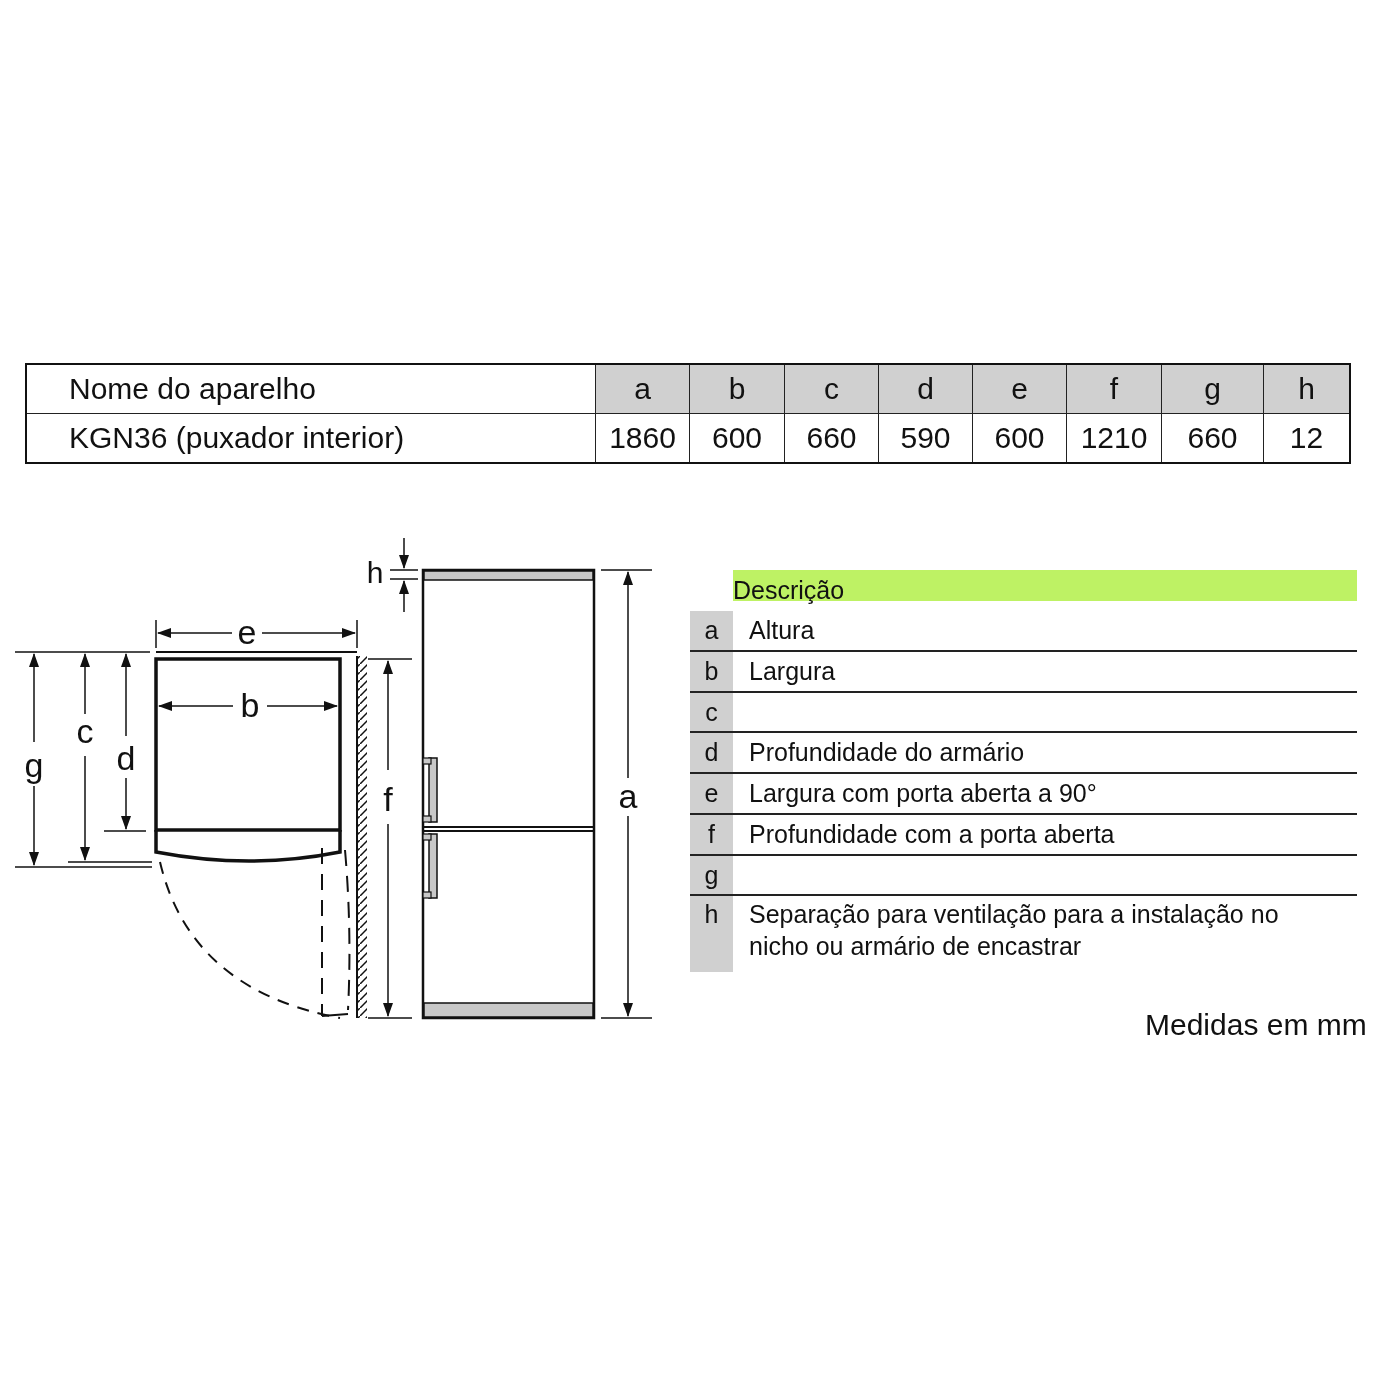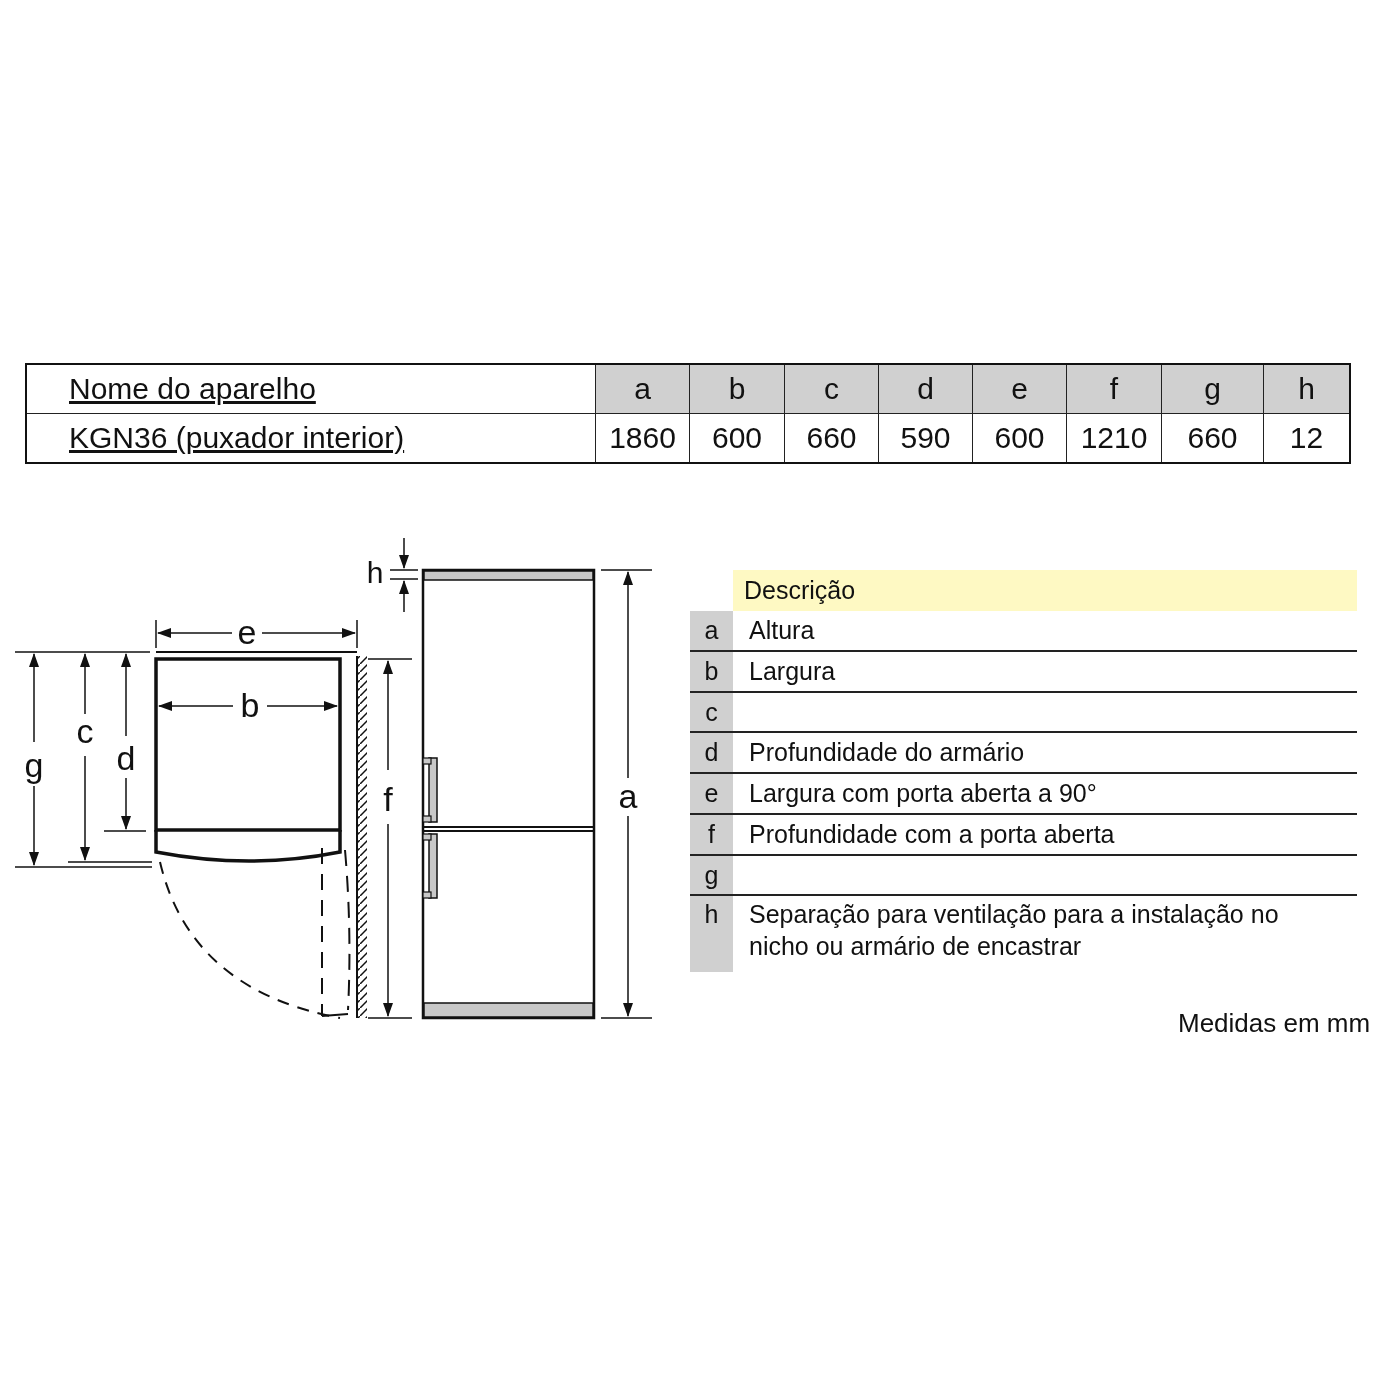--- a/index.html
+++ b/index.html
@@ -4,33 +4,33 @@
 <style>
   html, body { margin: 0; padding: 0; background: #ffffff; }
   body { width: 1400px; height: 1400px; position: relative; overflow: hidden;
          font-family: "Liberation Sans", sans-serif; color: #111; }
   .abs { position: absolute; }
 
   
   table.dims { position: absolute; left: 25px; top: 363px; border-collapse: collapse;
                border: 2px solid #111; font-size: 30px; }
   table.dims td { border: 1.5px solid #222; height: 48px; padding: 0; text-align: center; }
-  table.dims td.name { text-align: left; padding-left: 42px; width: 526px; text-decoration: underline; }
+  table.dims td.name { text-align: left; padding-left: 42px; width: 526px; }
   table.dims tr.head td.col { background: #d0d0d0; }
   table.dims td.v { letter-spacing: 0; text-align: center; }
 
   
-  .desc-head { left: 733px; top: 570px; width: 624px; height: 41px; background: #fef9c3;
-               font-size: 25px; line-height: 41px; box-sizing: border-box; padding-left: 11px; }
+  .desc-head { left: 733px; top: 570px; width: 624px; height: 31px; background: #bef264;
+               font-size: 25px; line-height: 41px; box-sizing: border-box; }
   .desc-keycol { left: 690px; top: 611px; width: 43px; height: 361px; background: #d0d0d0; }
   .desc-row { left: 690px; width: 667px; font-size: 25px; display: flex; align-items: flex-start; }
   .desc-row .k { width: 43px; text-align: center; flex: 0 0 43px; }
   .desc-row .t { padding-left: 16px; line-height: 32px; }
   .desc-row.sep { border-bottom: 2px solid #222; }
-  .medidas { left: 1145px; top: 1008px; font-size: 26px; margin-left: 33px; }
+  .medidas { left: 1145px; top: 1008px; font-size: 30px; }
   svg { position: absolute; left: 0; top: 0; }
   .dlabel { font-family: "Liberation Sans", sans-serif; font-size: 34px; fill: #111; }
 </style>
 </head>
 <body>
 
 <table class="dims">
   <tbody>
       <tr class="head">
     <td class="name">Nome do aparelho</td>

